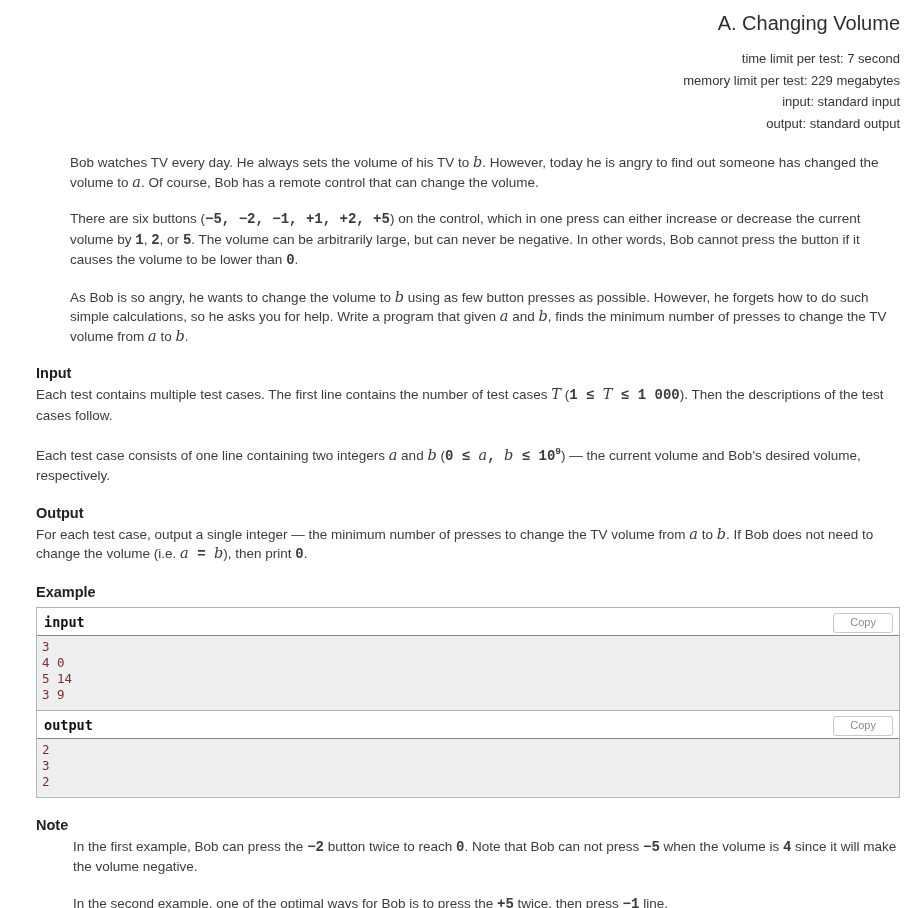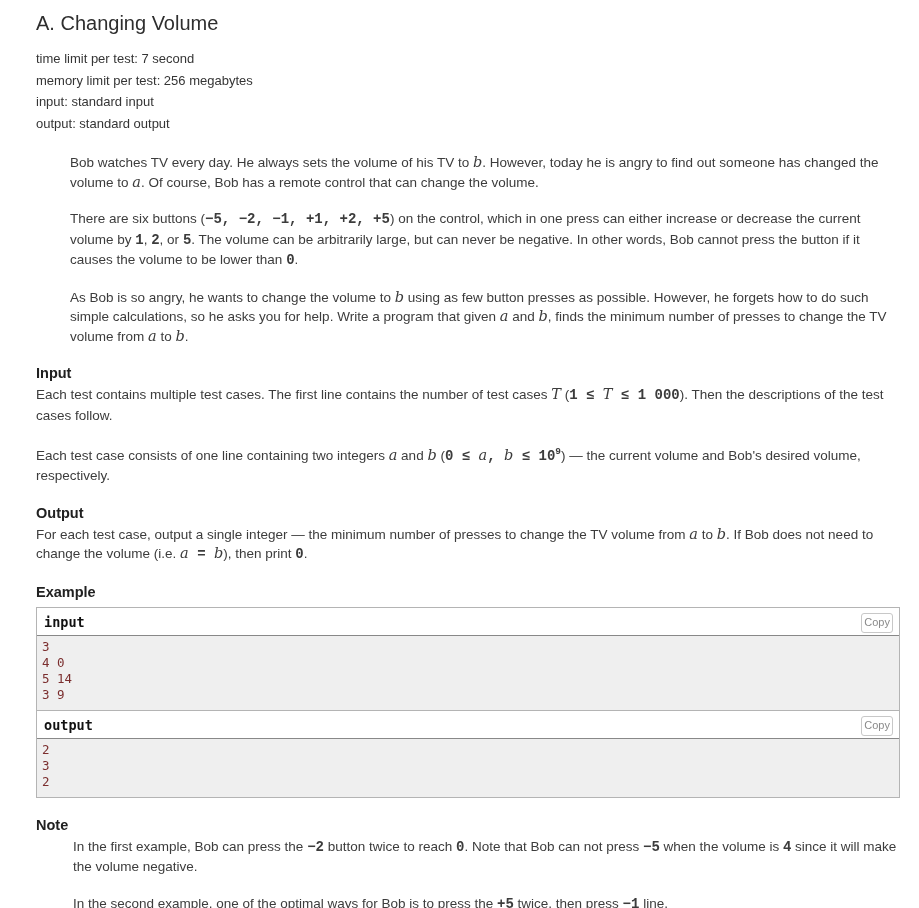--- a/index.html
+++ b/index.html
@@ -6,21 +6,21 @@
   html, body { margin: 0; padding: 0; background: #ffffff; }
   body {
     width: 919px;
     font-family: "Liberation Sans", sans-serif;
     font-size: 13.5px;
     color: #3c3c3c;
   }
   .page { padding: 8px 19px 28px 36px; }
 
   
-  .problem-header { text-align: left; }
+  .problem-header { text-align: right; }
   .problem-title {
     font-size: 20px;
     font-weight: 400;
     color: #2e2e2e;
     margin: 4px 0 13px;
   }
   .limit-line {
     font-size: 13px;
     line-height: 21.5px;
     color: #353535;
@@ -74,21 +74,21 @@
     position: absolute;
     right: 6px;
     top: 5px;
     font-family: "Liberation Sans", sans-serif;
     font-weight: 400;
     font-size: 11px;
     color: #8a8a8a;
     background: #ffffff;
     border: 1px solid #c8c8c8;
     border-radius: 3px;
-    padding: 2px 2px 3px;
+    padding: 2px 16px 3px;
     cursor: pointer;
     line-height: 1.2;
     margin-left: 16px;
   }
   .sample-pre {
     margin: 0;
     background: #efefef;
     font-family: "DejaVu Sans Mono", monospace;
     font-size: 12.5px;
     line-height: 16px;
@@ -100,21 +100,21 @@
   .note-section .para { margin-bottom: 17px; margin-left: 37px; }
 </style>
 </head>
 <body>
 
 <div class="page">
 
   <div class="problem-header">
     <div class="problem-title">A. Changing Volume</div>
     <div class="limit-line">time limit per test: 7 second</div>
-    <div class="limit-line">memory limit per test: 256 megabytes</div>
+    <div class="limit-line">memory limit per test: 229 megabytes</div>
     <div class="limit-line">input: standard input</div>
     <div class="limit-line">output: standard output</div>
   </div>
 
   <div class="statement">
     <div class="para"><span>Bob watches TV every day. He always sets the volume of his TV to </span><span class="mv">b</span><span>. However, today he is angry to find out someone has changed the volume to </span><span class="mv">a</span><span>. Of course, Bob has a remote control that can change the volume.</span></div>
     <div class="para"><span>There are six buttons (</span><span class="mn">−5, −2, −1, +1, +2, +5</span><span>) on the control, which in one press can either increase or decrease the current volume by </span><span class="mn">1</span><span>, </span><span class="mn">2</span><span>, or </span><span class="mn">5</span><span>. The volume can be arbitrarily large, but can never be negative. In other words, Bob cannot press the button if it causes the volume to be lower than </span><span class="mn">0</span><span>.</span></div>
     <div class="para"><span>As Bob is so angry, he wants to change the volume to </span><span class="mv">b</span><span> using as few button presses as possible. However, he forgets how to do such simple calculations, so he asks you for help. Write a program that given </span><span class="mv">a</span><span> and </span><span class="mv">b</span><span>, finds the minimum number of presses to change the TV volume from </span><span class="mv">a</span><span> to </span><span class="mv">b</span><span>.</span></div>
   </div>
 

